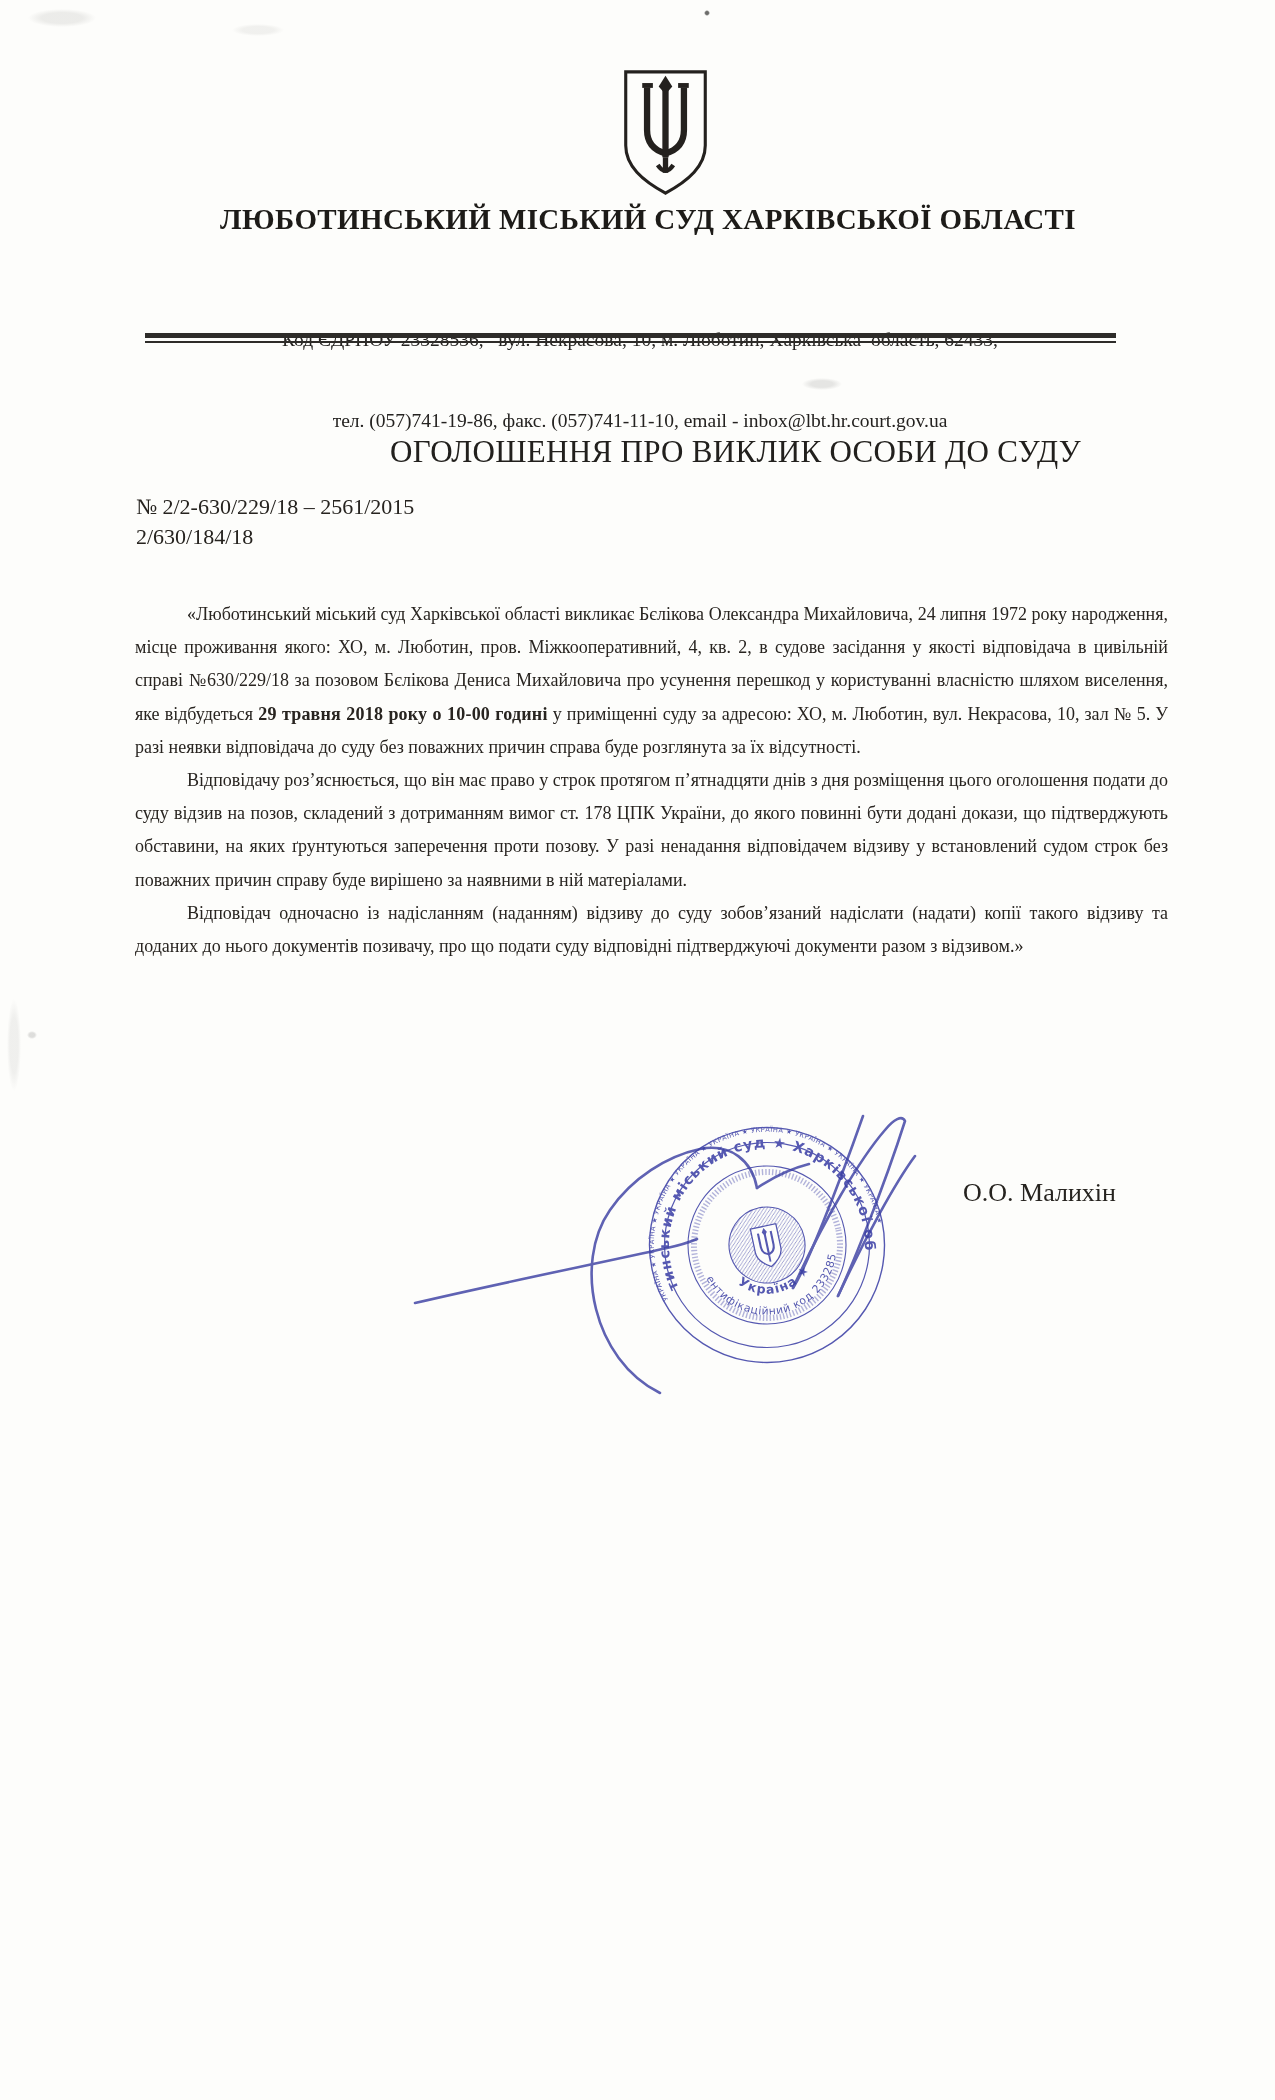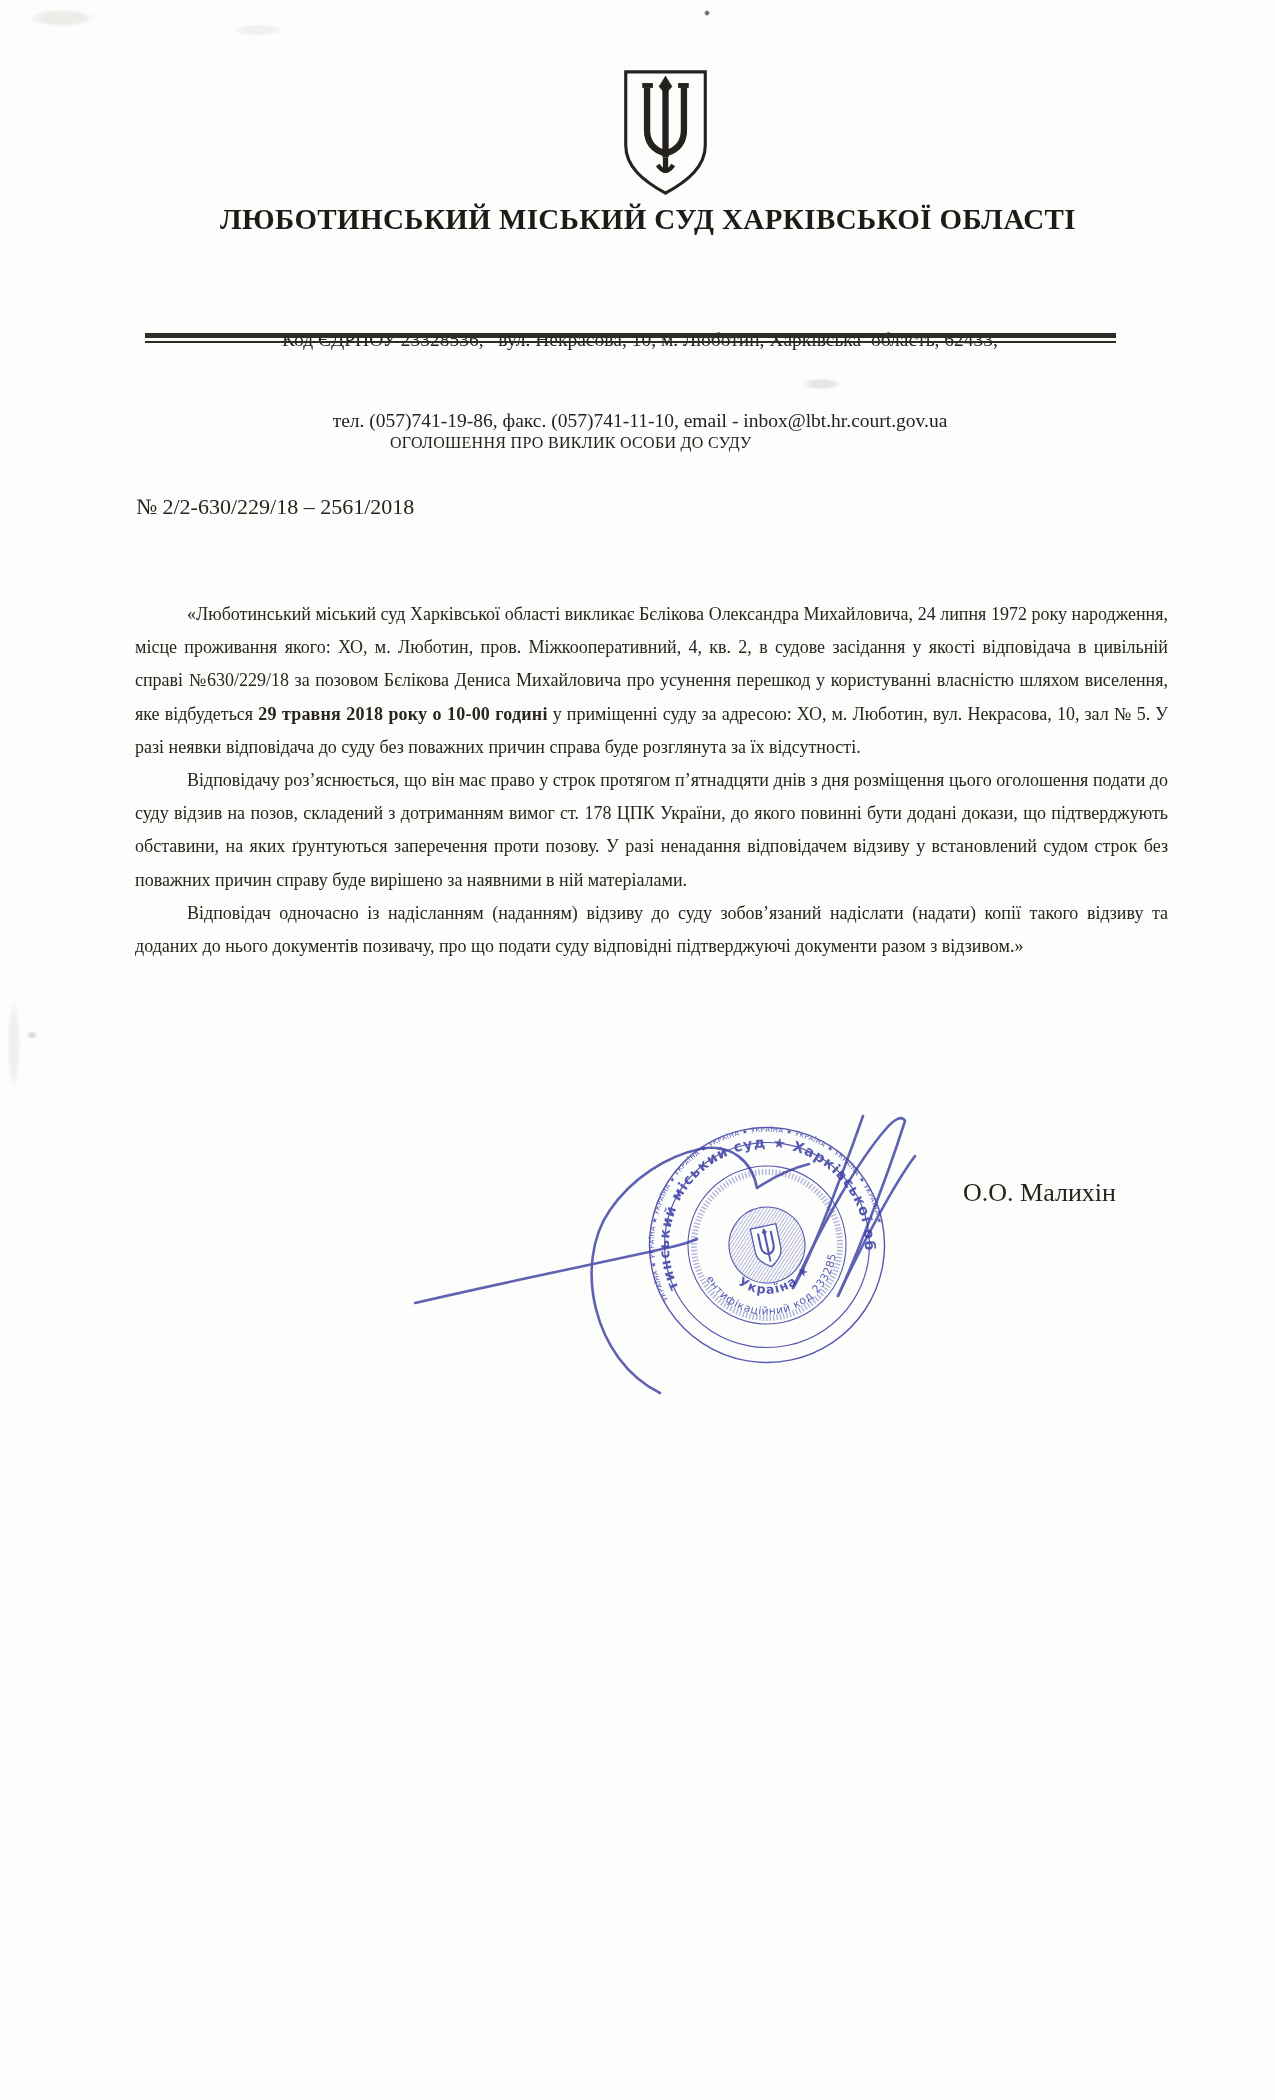--- a/index.html
+++ b/index.html
@@ -27,21 +27,21 @@
   }
   .hdr-address{
     left:0;top:272px;width:1280px;text-align:center;
     font-size:19.5px;line-height:27px;color:#242220;white-space:pre-wrap;
   }
   .hdr-rule{
     left:145px;top:333px;width:971px;height:3px;
     border-top:5px solid #2e2c29;border-bottom:2px solid #2e2c29;
   }
   .doc-title{
-    left:390px;top:434px;font-size:16px;color:#22201d;letter-spacing:.3px;
+    left:390px;top:434px;font-size:31px;color:#22201d;letter-spacing:.3px;
   }
   .meta-block{
     left:136px;top:492px;width:600px;font-size:22px;line-height:29.5px;color:#26231f;
   }
   .body-text{
     left:135px;top:598px;width:1033px;
     font-size:18px;line-height:33.2px;text-align:justify;color:#282420;
   }
   .body-text p{margin:0;text-indent:52px;}
   .body-text b{font-weight:bold;letter-spacing:.2px;}
@@ -80,21 +80,22 @@
   <div class="abs hdr-address">
     <div>Код ЄДРПОУ 23328536,   вул. Некрасова, 10, м. Люботин, Харківська  область, 62433,</div>
     <div>тел. (057)741-19-86, факс. (057)741-11-10, email - inbox@lbt.hr.court.gov.ua</div>
   </div>
 
   <div class="abs hdr-rule"></div>
 
   <div class="abs doc-title">ОГОЛОШЕННЯ ПРО ВИКЛИК ОСОБИ ДО СУДУ</div>
 
   <div class="abs meta-block">
-    <div>№ 2/2-630/229/18 – 2561/2018</div>
+    <div>№ 2/2-630/229/18 – 2561/2015</div>
+    <div>2/630/184/18</div>
   </div>
 
   <div class="abs body-text">
     <p><span>«Люботинський міський суд Харківської області викликає Бєлікова Олександра Михайловича, 24 липня 1972 року народження, місце проживання якого: ХО, м. Люботин, пров. Міжкооперативний, 4, кв. 2, в судове засідання у якості відповідача в цивільній справі №630/229/18 за позовом Бєлікова Дениса Михайловича про усунення перешкод у користуванні власністю шляхом виселення, яке відбудеться </span><b>29 травня 2018 року о 10-00 годині</b><span> у приміщенні суду за адресою: ХО, м. Люботин, вул. Некрасова, 10, зал № 5. У разі неявки відповідача до суду без поважних причин справа буде розглянута за їх відсутності.</span></p>
     <p>Відповідачу роз’яснюється, що він має право у строк протягом п’ятнадцяти днів з дня розміщення цього оголошення подати до суду відзив на позов, складений з дотриманням вимог ст. 178 ЦПК України, до якого повинні бути додані докази, що підтверджують обставини, на яких ґрунтуються заперечення проти позову. У разі ненадання відповідачем відзиву у встановлений судом строк без поважних причин справу буде вирішено за наявними в ній матеріалами.</p>
     <p>Відповідач одночасно із надісланням (наданням) відзиву до суду зобов’язаний надіслати (надати) копії такого відзиву та доданих до нього документів позивачу, про що подати суду відповідні підтверджуючі документи разом з відзивом.»</p>
   </div>
 
   <div class="abs sign-title">
   </div>

